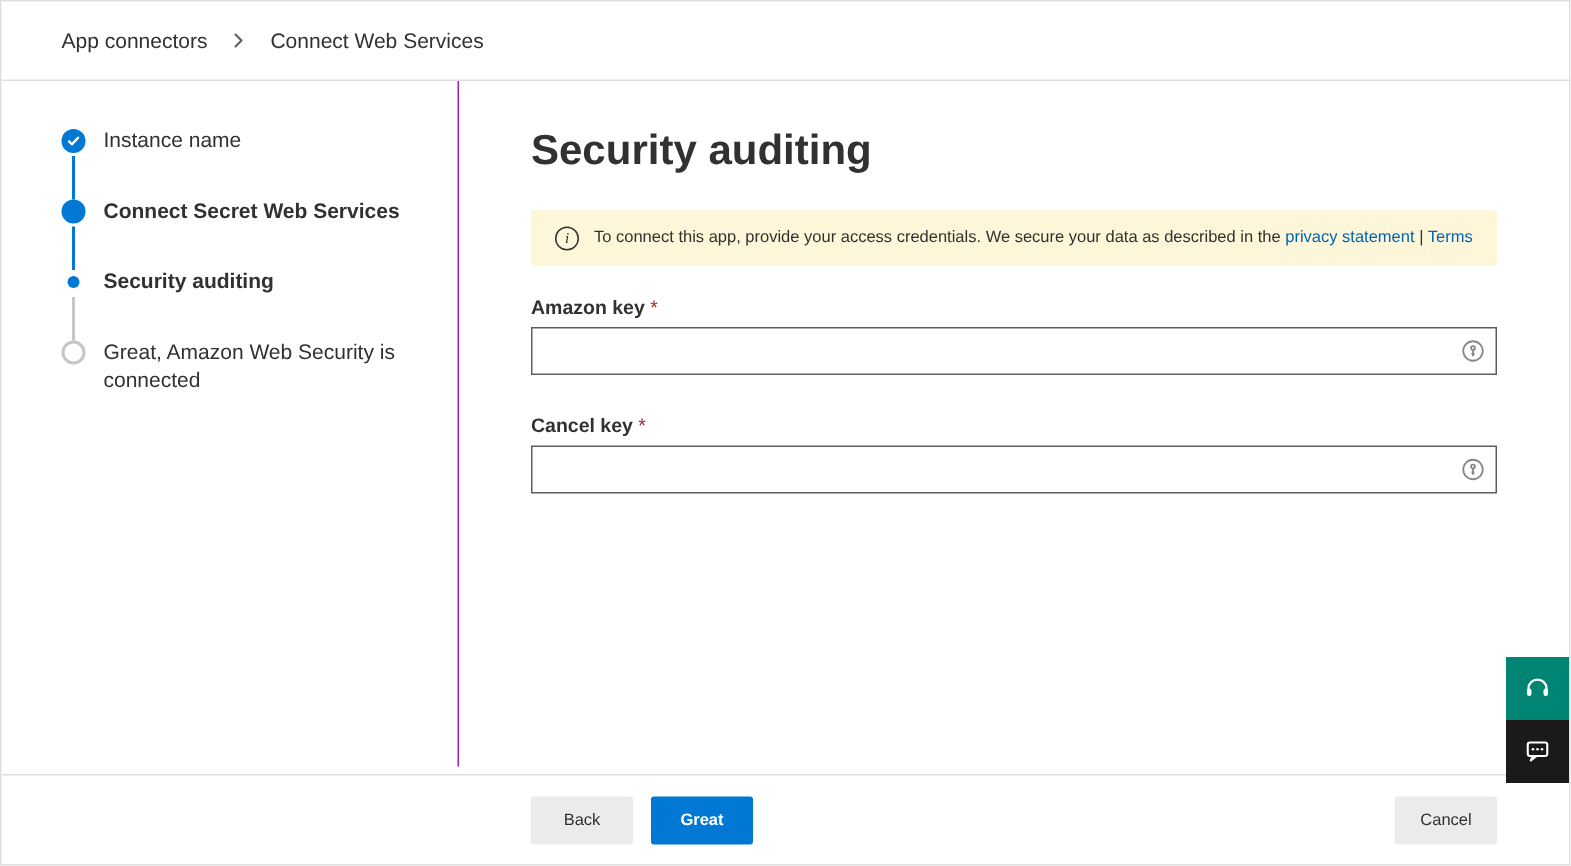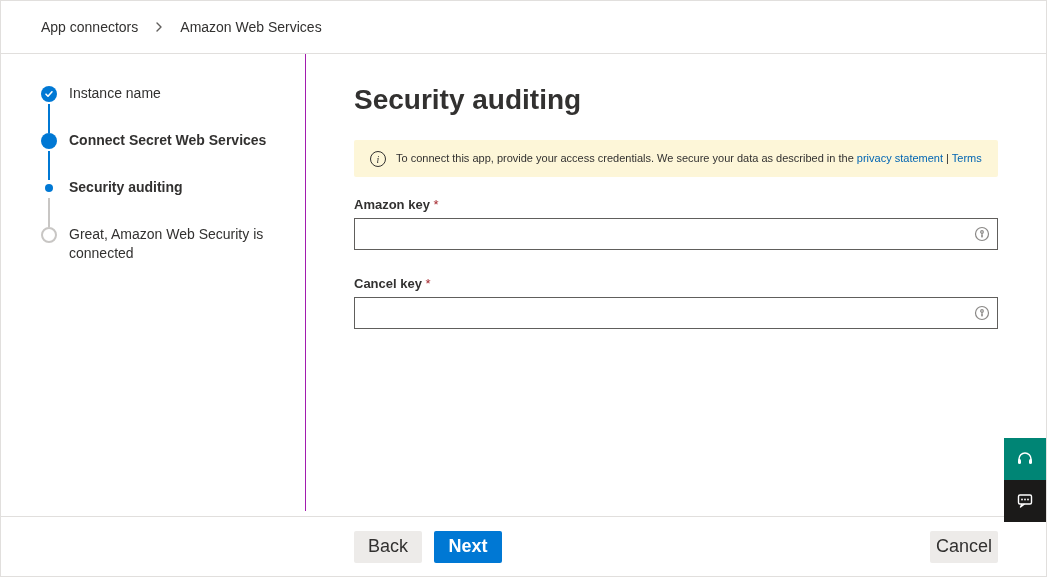--- a/index.html
+++ b/index.html
@@ -156,21 +156,21 @@
     align-items: center;
     padding: 0 48px 0 353px;
     gap: 12px;
   }
   .btn {
     min-width: 68px;
     height: 32px;
     padding: 0 0;
     border: none;
     font-family: inherit;
-    font-size: 18px;
+    font-size: 11px;
     cursor: pointer;
     border-radius: 2px;
   }
   .btn-default { background: #edebe9; color: #323130; }
   .btn-primary { background: #0078d4; color: #fff; font-weight: 600; }
   .btn-cancel { margin-left: auto; }
   .float-widgets {
     position: absolute;
     right: 0;
     bottom: 54px;
@@ -192,21 +192,21 @@
 </head>
 <body>
 
 <div class="header">
   <span class="breadcrumb-parent">App connectors</span>
   <span class="breadcrumb-sep">
     <svg width="10" height="10" viewBox="0 0 10 10" fill="none">
         <path d="M3 1l4 4-4 4" stroke="#605e5c" stroke-width="1.4" stroke-linecap="round" stroke-linejoin="round"></path>
       </svg>
   </span>
-  <span class="breadcrumb-current">Amazon Web Services</span>
+  <span class="breadcrumb-current">Connect Web Services</span>
 </div>
 
 <div class="body">
   <nav class="sidebar">
     <ul class="steps">
       <li class="step">
         <span class="step-marker marker-done">
           <svg width="10" height="10" viewBox="0 0 10 10">
               <path d="M2 5.2l2 2 4-4.4" stroke="#fff" stroke-width="1.6" fill="none" stroke-linecap="round" stroke-linejoin="round"></path>
             </svg>
@@ -270,21 +270,21 @@
             <path d="M8 7.5v4 M7 10h2"></path>
           </svg>
         </span>
       </div>
     </div>
   </main>
 </div>
 
 <div class="footer">
   <button class="btn btn-default">Back</button>
-  <button class="btn btn-primary">Next</button>
+  <button class="btn btn-primary">Great</button>
   <button class="btn btn-default btn-cancel">Cancel</button>
 </div>
 
 <div class="float-widgets">
   <div class="widget widget-help">
     <svg width="18" height="18" viewBox="0 0 18 18" fill="none">
       <path d="M3 10v-1a6 6 0 0112 0v1" stroke="#fff" stroke-width="1.5" stroke-linecap="round"></path>
       <rect x="2" y="9" width="3" height="5" rx="1.5" fill="#fff"></rect>
       <rect x="13" y="9" width="3" height="5" rx="1.5" fill="#fff"></rect>
     </svg>

